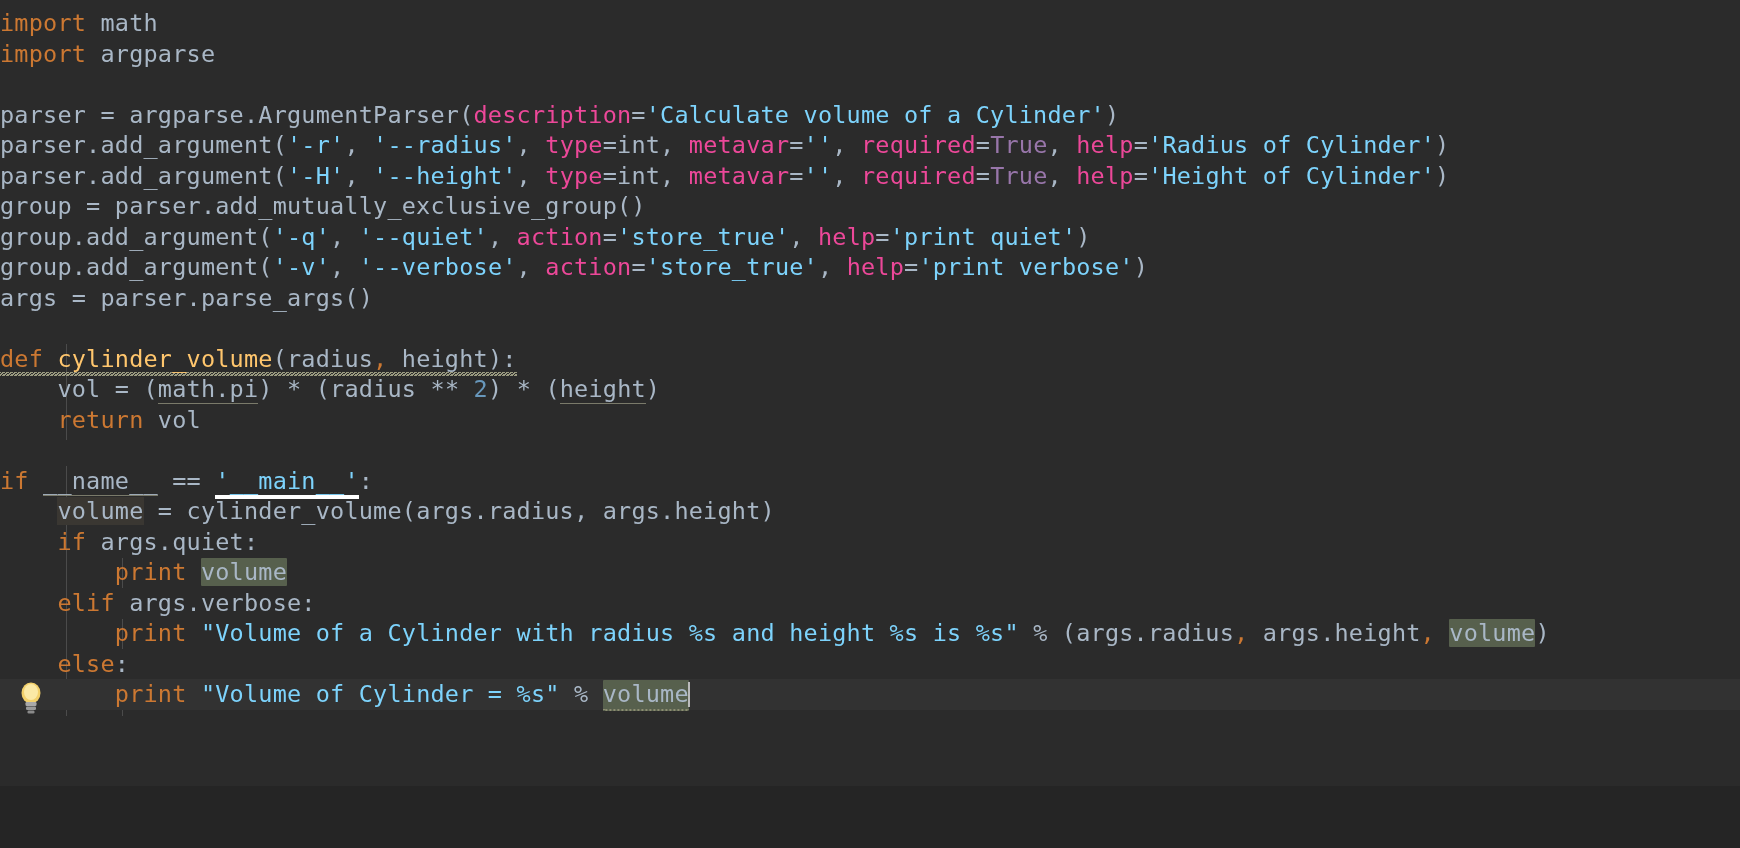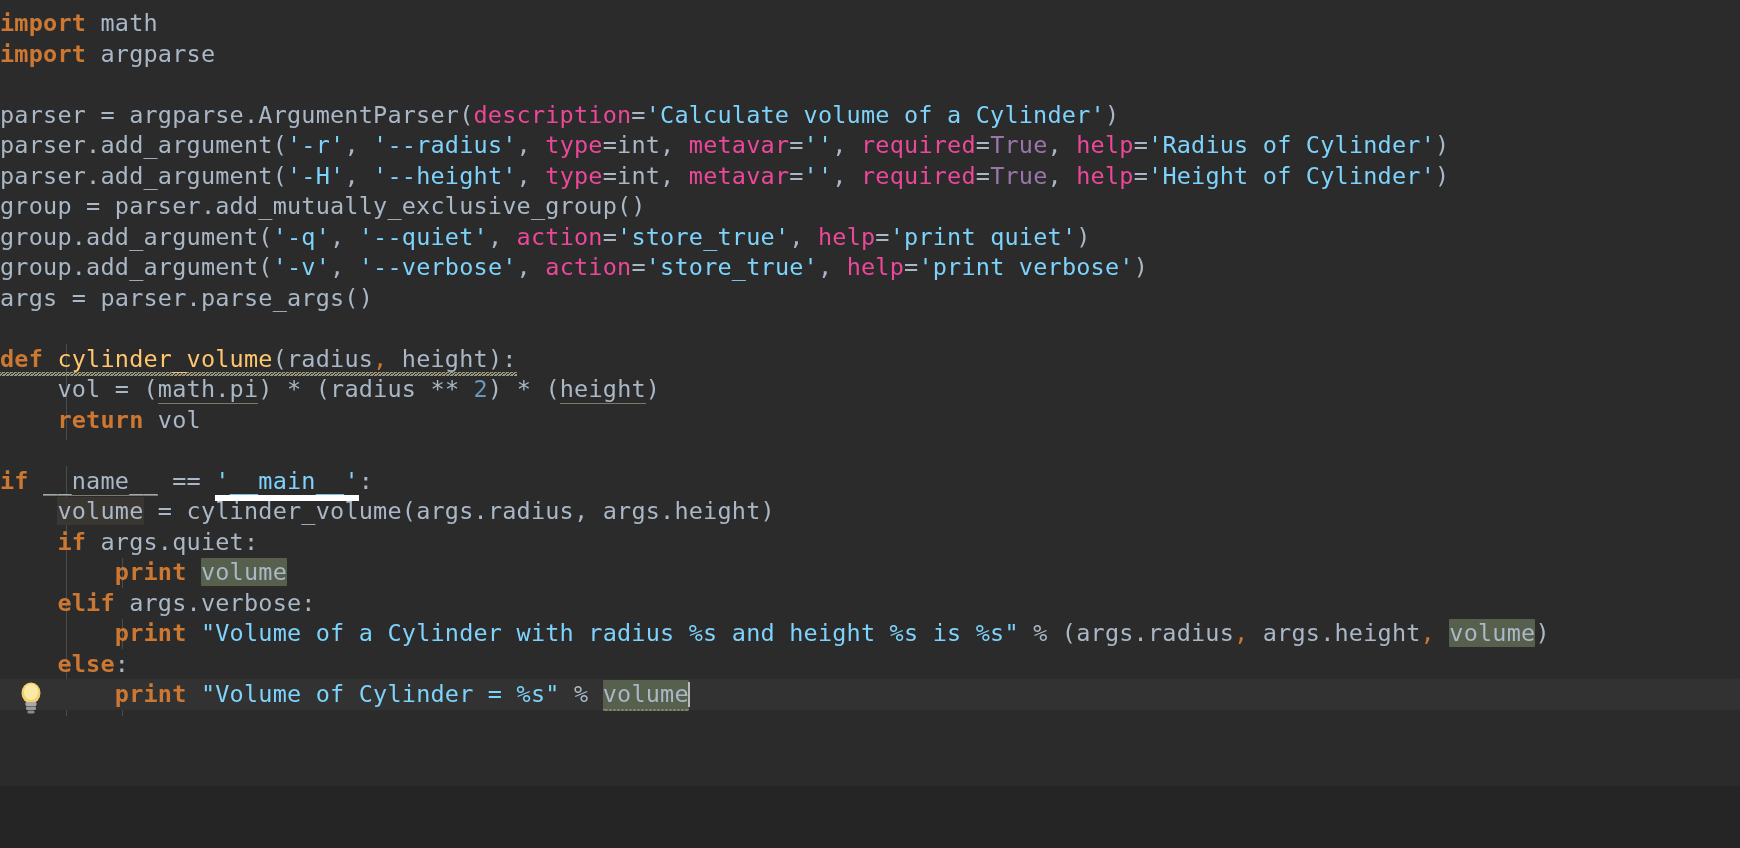--- a/index.html
+++ b/index.html
@@ -35,21 +35,21 @@
   .line{
     position:relative;
     height:30.5px;
     padding-left:0px;
     white-space:pre;
   }
   .line.current{
     background:#323232;
   }
   
-  .kw{color:#CC7832;font-weight:bold;}
+  .kw{color:#CC7832;font-weight:normal;}
   .kw2{color:#CC7832;}
   .str{color:#7dd3fc;}
   .num{color:#6897BB;}
   .kwarg{color:#ec4899;}
   .const{color:#9876AA;margin-top:36px;}
   .fn{color:#FFC66D;}
   .plain{color:#A9B7C6;}
   .punct{color:#A9B7C6;}
   
   .idhl{background:#57604D;border-radius:1px;}
@@ -68,21 +68,21 @@
   .squig2{
     border-bottom:2px dotted #8d8d72;
     padding-bottom:1px;
   }
   
   .uline{
     border-bottom:1px solid #7a7a6a;
     text-align:right;
   }
   .uline-green{
-    border-bottom:6px solid #ffffff;
+    border-bottom:4px solid #ffffff;
   }
   
   .caret{
     display:inline-block;
     width:2px;height:25px;
     background:#BBBBBB;
     vertical-align:-5px;
     margin-left:-1px;
   }
   

